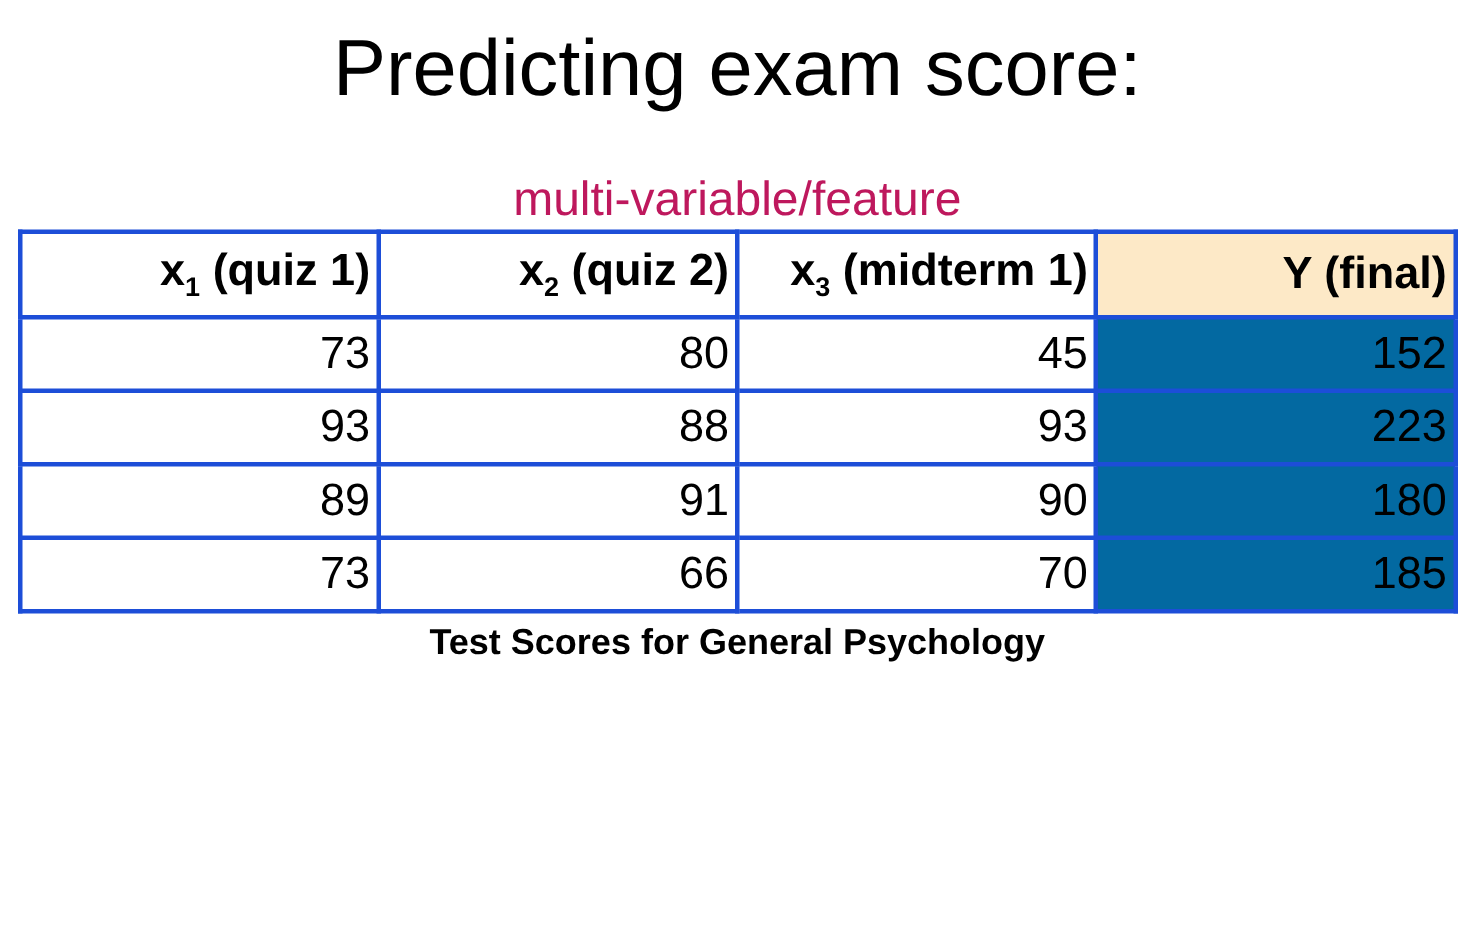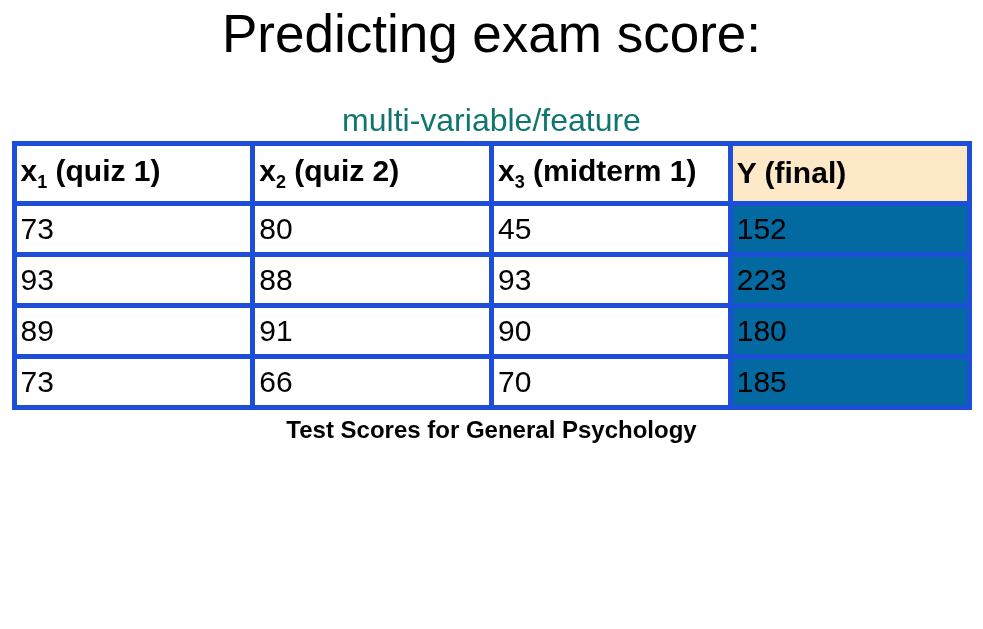--- a/index.html
+++ b/index.html
@@ -12,21 +12,21 @@
     color: #000;
   }
   .slide {
     width: 983px;
     height: 629px;
     position: relative;
     box-sizing: border-box;
   }
   .title-block {
     text-align: center;
-    padding-top: 6px;
+    padding-top: 18px;
   }
   .title {
     font-size: 53px;
     font-weight: 500;
     line-height: 1.05;
   }
   .subtitle {
     font-size: 42px;
     font-weight: 400;
     line-height: 1.2;
@@ -34,32 +34,32 @@
   }
   .table-wrap {
     width: 960px;
     margin: 40px auto 0 auto;
   }
   .table-label {
     text-align: center;
     font-family: Arial, sans-serif;
     font-size: 32px;
     font-weight: 400;
-    color: #0f766e;
+    color: #be185d;
     margin-bottom: 2px;
   }
   table {
     border-collapse: collapse;
     width: 100%;
     table-layout: fixed;
     font-family: Arial, sans-serif;
   }
   th, td {
-    border: 5px solid #1d4ed8;
-    text-align: left;
+    border: 3px solid #1d4ed8;
+    text-align: right;
     padding: 6px 4px;
     font-size: 30px;
     font-weight: 400;
     background: #ffffff;
   }
   th {
     font-weight: 700;
     font-size: 30px;
     padding: 8px 4px;
   }

